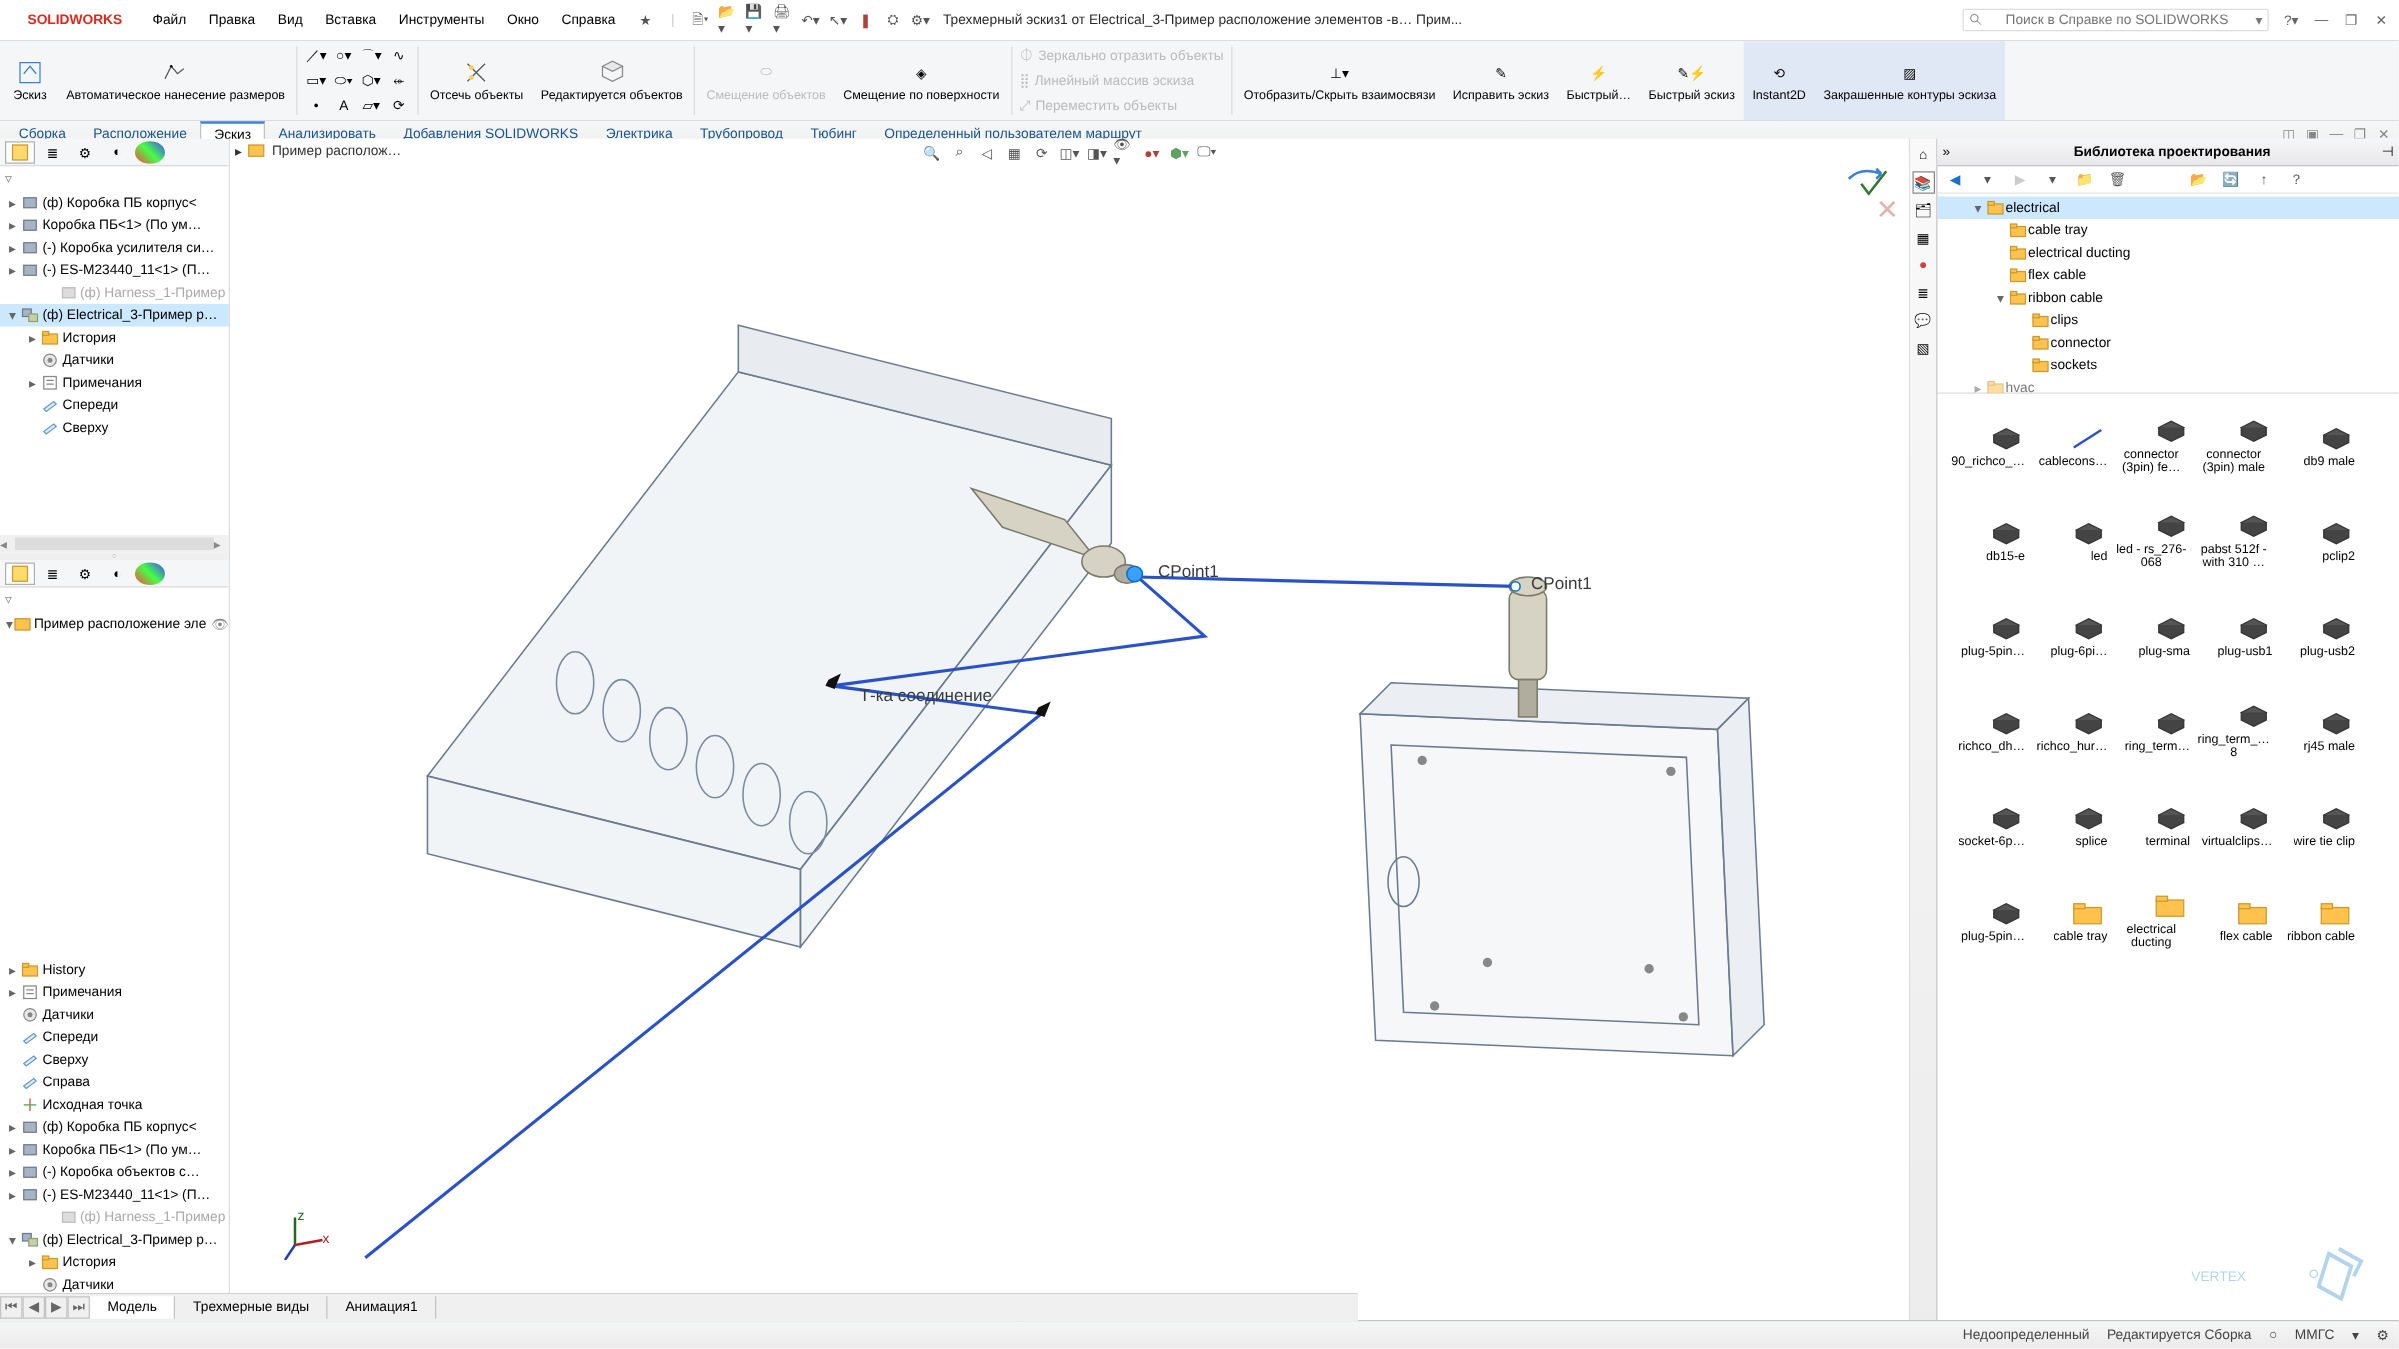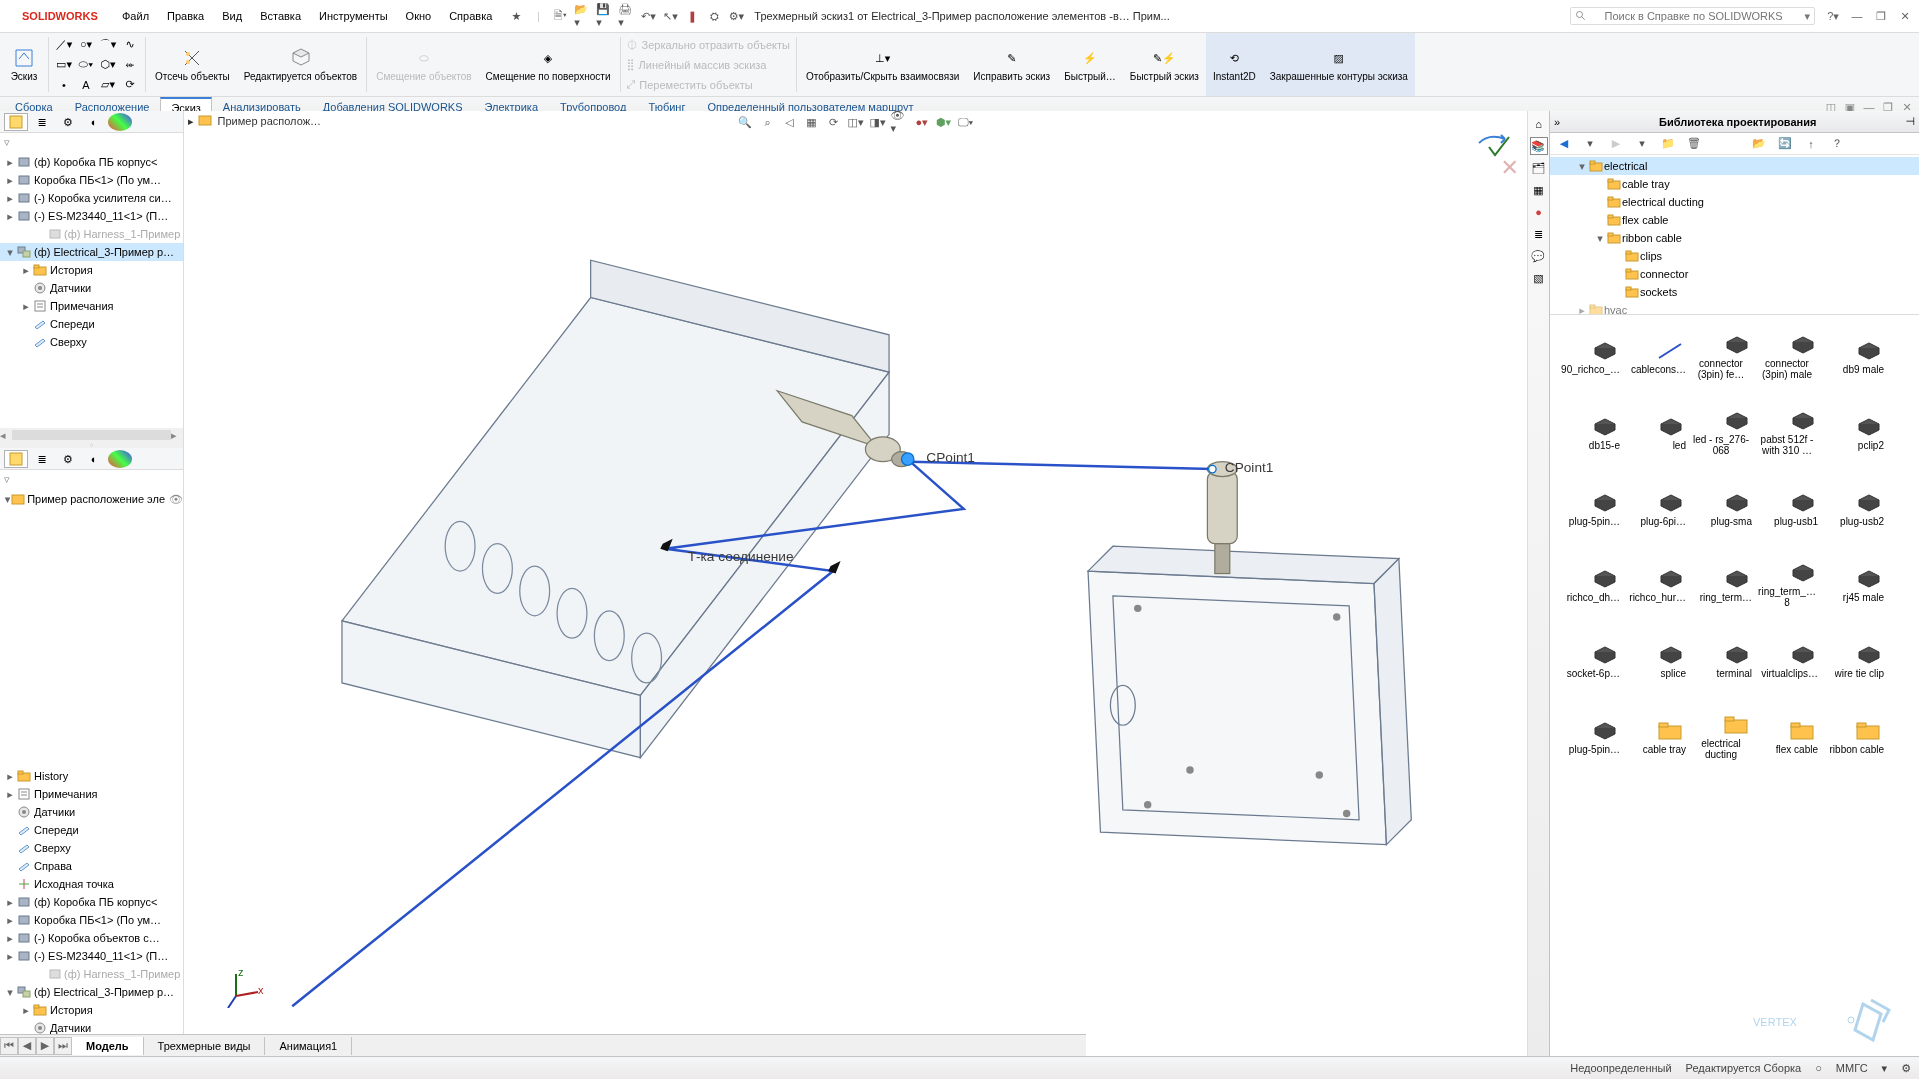--- a/index.html
+++ b/index.html
@@ -75,21 +75,21 @@
 .fldtree .fti{width:16px;display:inline-flex;align-items:center;justify-content:center;}
 .tpgrid{flex:1;overflow:auto;display:flex;flex-wrap:wrap;align-content:flex-start;padding:4px;position:relative;}
 .tpitem{width:66px;height:72px;display:flex;flex-direction:column;align-items:flex-end;justify-content:center;cursor:pointer;margin:2px 0;}
 .tpitem .tpi{width:30px;height:22px;display:flex;align-items:center;justify-content:center;}
 .tpitem .tpl{font-size:10px;text-align:center;line-height:1.1;margin-top:2px;max-width:62px;overflow:hidden;}
 .watermark{position:absolute;bottom:10px;right:16px;opacity:.5;}
 .btmtabs{position:absolute;bottom:23px;left:0;height:22px;background:#f0f0f0;display:flex;align-items:center;border-top:1px solid #c3c3c3;}
 .btmtabs .nav{display:flex;gap:0;}
 .btmtabs .nav span{width:18px;height:18px;display:inline-flex;align-items:center;justify-content:center;border:1px solid #c3c3c3;cursor:pointer;color:#666;}
 .btmtabs .btab{padding:3px 14px;border-right:1px solid #c3c3c3;cursor:pointer;}
-.btmtabs .btab.active{background:#fff;font-weight:bold;}
+.btmtabs .btab.active{background:#fff;font-weight:normal;}
 .statusbar{position:absolute;bottom:0;left:0;right:0;height:23px;background:linear-gradient(#f5f6f7,#eceaea);border-top:1px solid #c3c3c3;display:flex;align-items:center;font-size:11px;color:#444;}
 .statusbar .sright{margin-left:auto;display:flex;gap:14px;padding-right:8px;}
 .sright span{cursor:pointer;}
 .model-svg{position:absolute;top:0;left:0;width:100%;height:100%;}
 
 .fld-ic{fill:#ffc34d;stroke:#c99a2e;}
 .part-ic{fill:#a8b4c4;stroke:#6b7a8f;}
 </style>
 </head>
 <body>
@@ -142,20 +142,29 @@
 
 <div class="ribbon">
   <div class="rbtn">
       <div class="ri">
         <svg width="22" height="22">
           <path d="M3 3h16v16h-16z" fill="none" stroke="#3a80d6"></path>
           <path d="M6 12l5-6 5 6" fill="none" stroke="#3a80d6"></path>
         </svg>
       </div>
       <div class="rl">Эскиз</div>
+    </div>
+  <div class="rbtn big">
+      <div class="ri">
+        <svg width="22" height="22">
+          <path d="M3 16l5-10 5 6 5-4" fill="none" stroke="#555"></path>
+          <circle cx="8" cy="6" r="1"></circle>
+        </svg>
+      </div>
+      <div class="rl">Автоматическое нанесение размеров</div>
     </div>
   <div class="rsep"></div>
   <div class="rsub">
     <div class="rrow">
         <span class="sbtn">／▾</span>
         <span class="sbtn">○▾</span>
         <span class="sbtn">⌒▾</span>
         <span class="sbtn">∿</span>
       </div>
     <div class="rrow">

